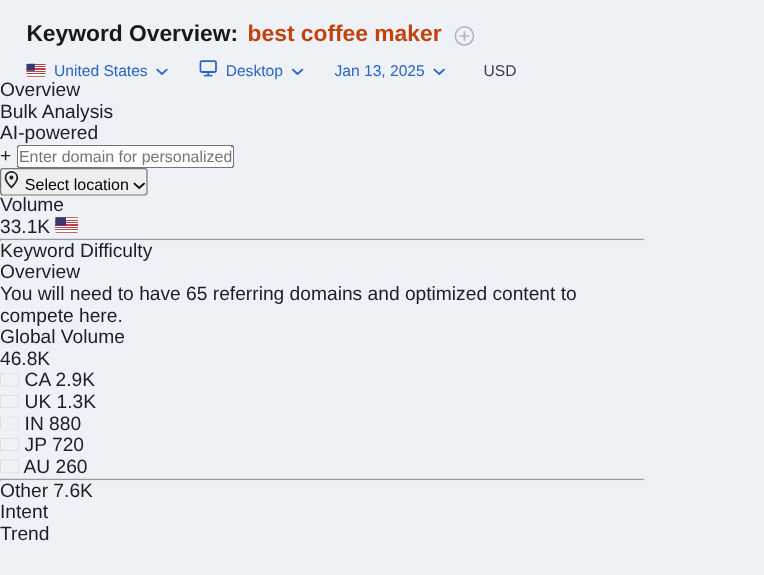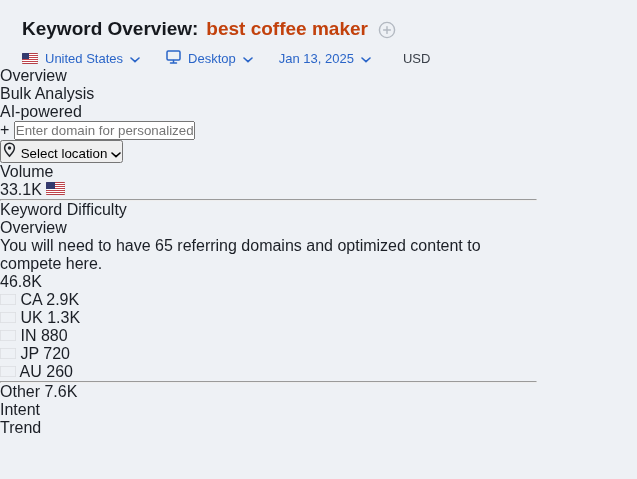--- a/index.html
+++ b/index.html
@@ -195,20 +195,21 @@
       <div class="kd-row">
         <div>
           <div class="kd-level">Overview</div>
         </div>
         <div class="donut" style="background: conic-gradient(rgb(238, 128, 67) 0deg, rgb(238, 128, 67) 62%, rgb(207, 211, 216) 62%, rgb(207, 211, 216) 100%);"></div>
       </div>
       <p class="kd-note">You will need to have 65 referring domains and optimized content to compete here.</p>
     </section>
 
     <section class="card card-global">
+      <div class="card-label">Global Volume</div>
       <div class="big-number">46.8K</div>
       <div class="gv-rows">
 
 
         <div class="gv-row">
           <span class="flag flag-ca"></span>
           <a class="gv-code">CA</a>
           <span class="gv-track"><span class="gv-fill" style="width: 5%;"></span></span>
           <a class="gv-value">2.9K</a>
         </div>

